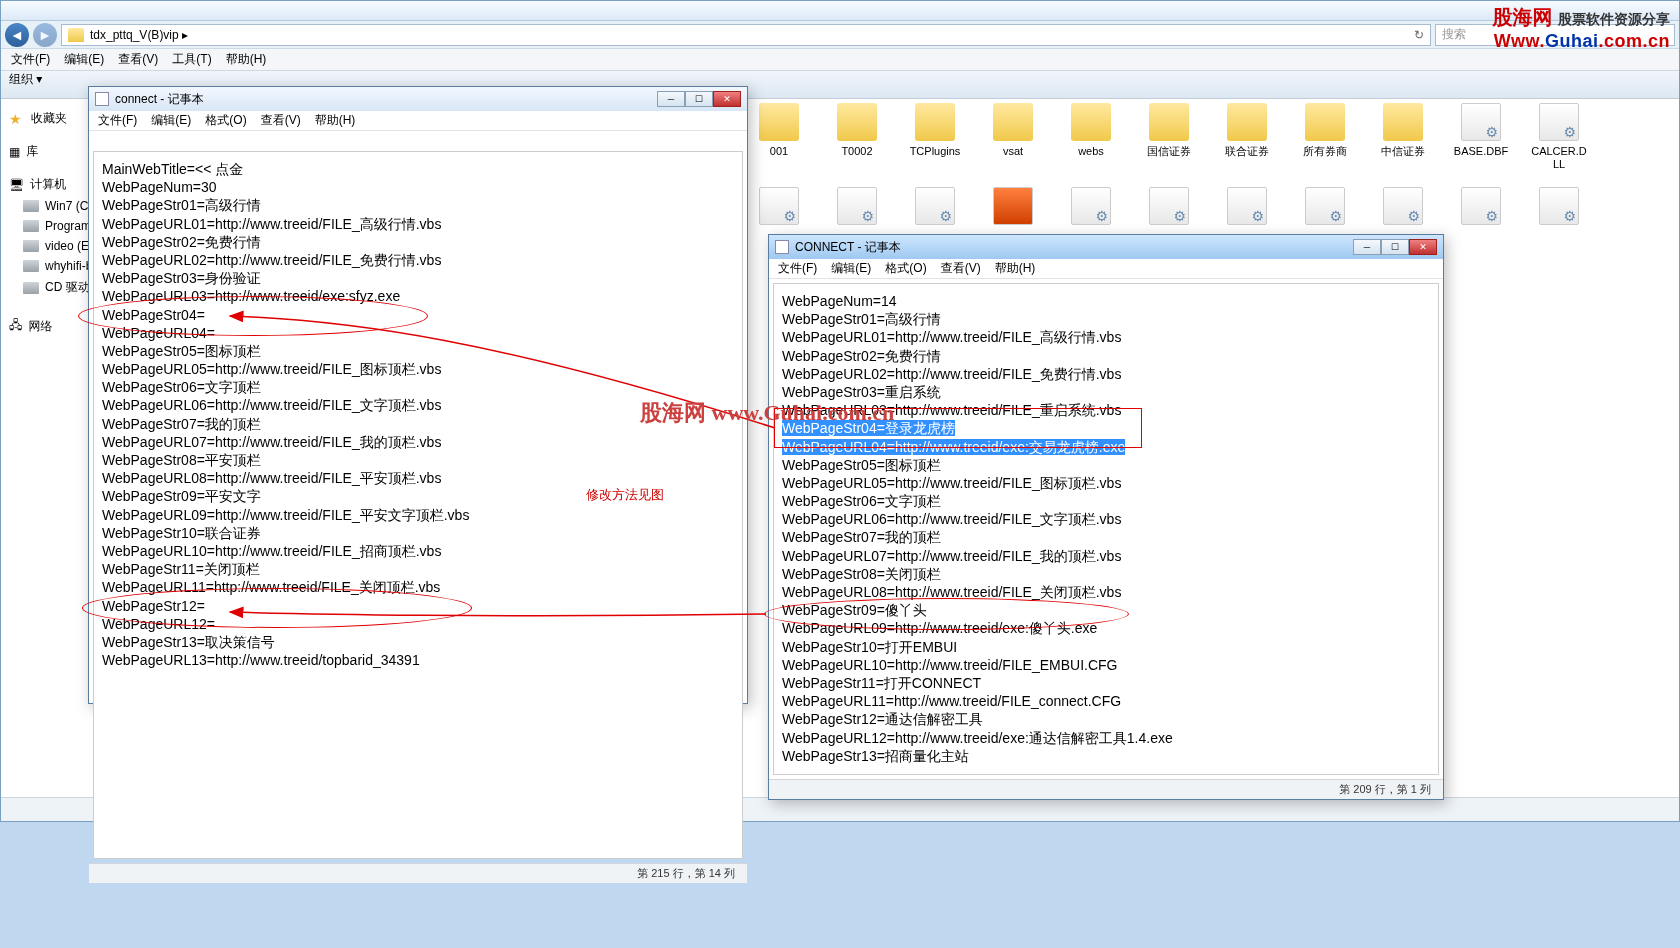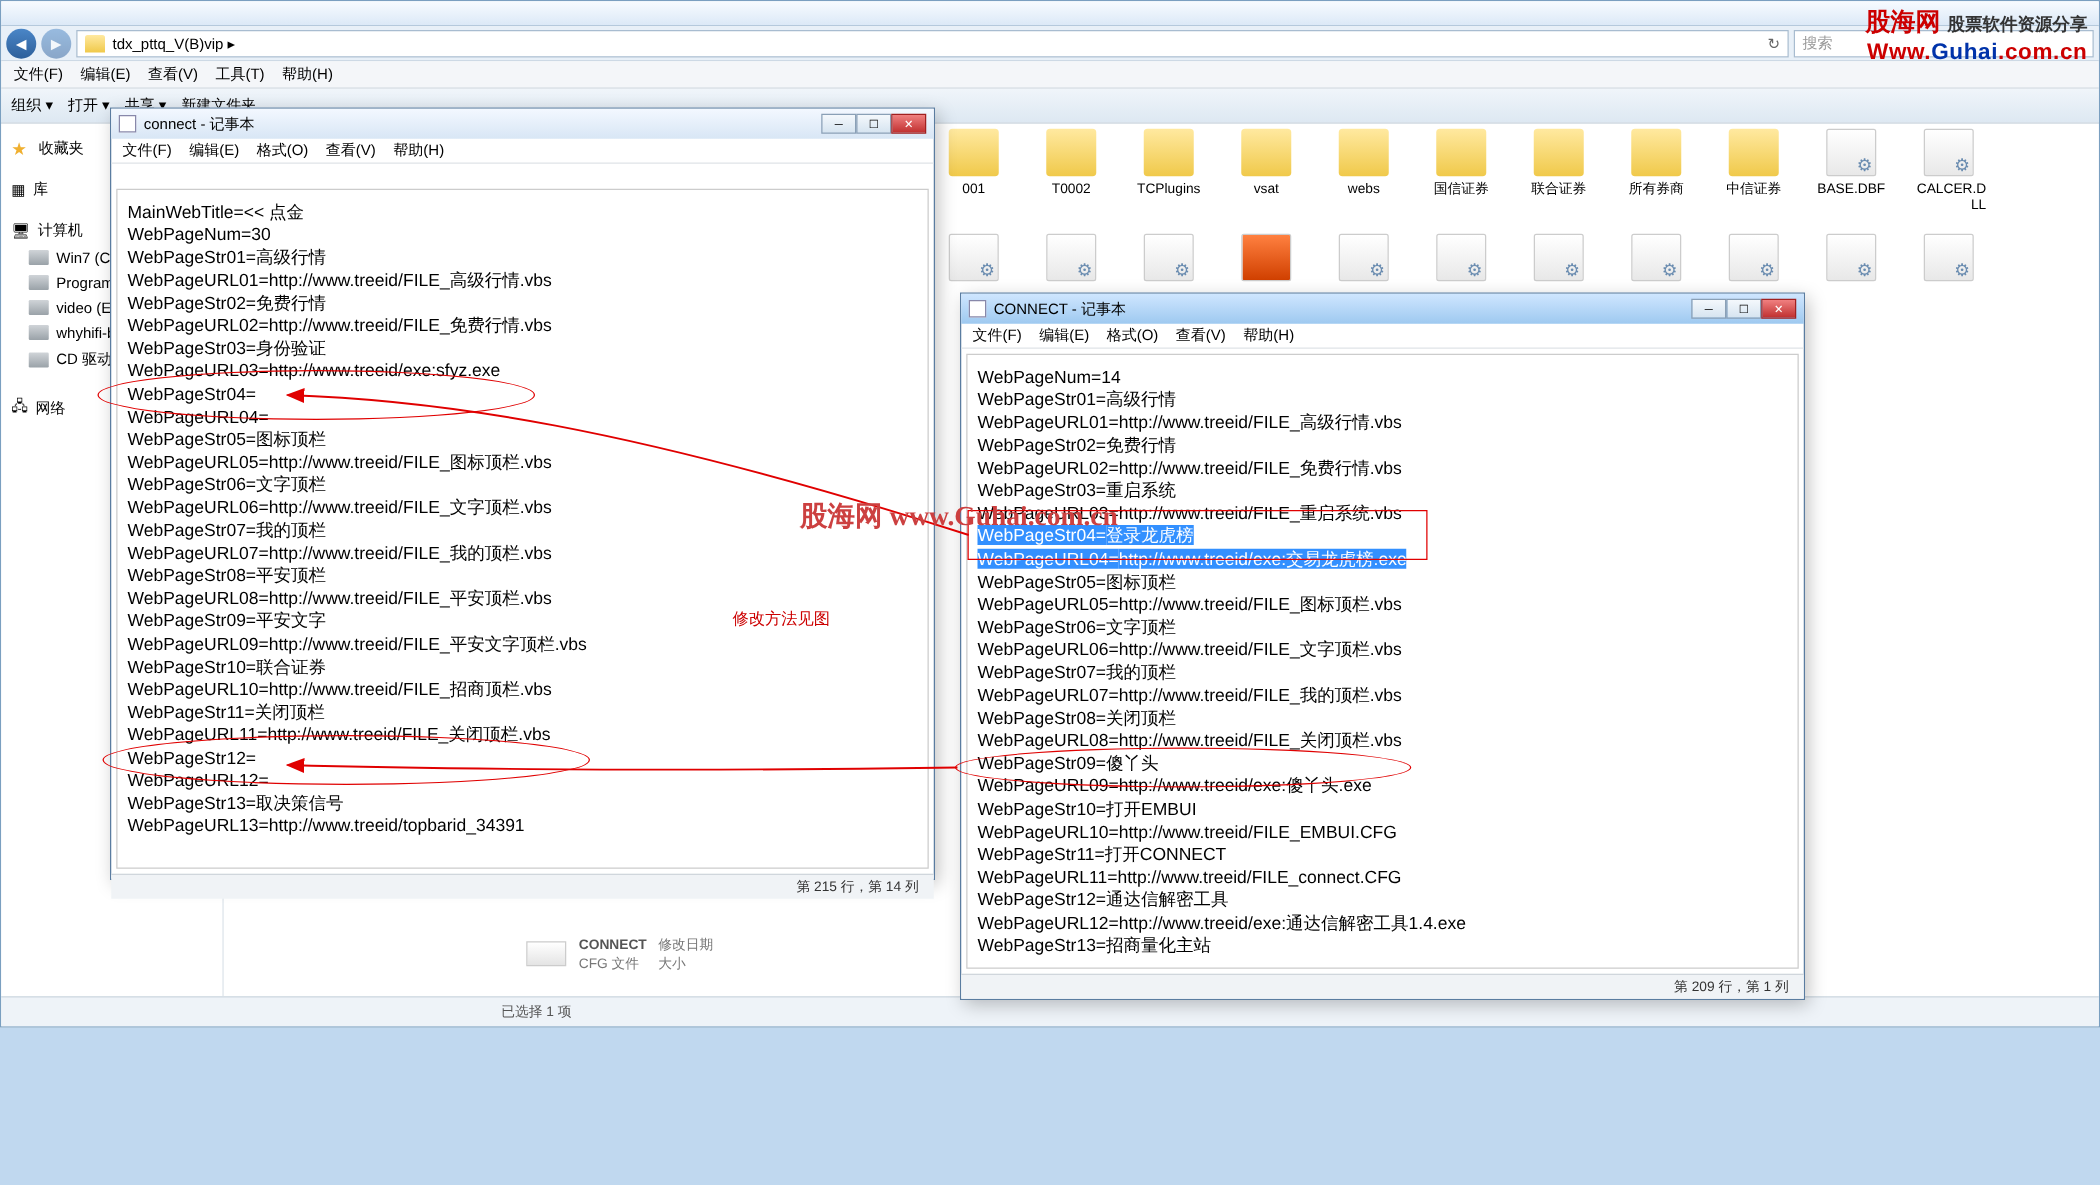--- a/index.html
+++ b/index.html
@@ -7,54 +7,54 @@
 
 .explorer { position:absolute; left:0; top:0; width:1680px; height:822px; background:#fff; border:1px solid #7a9fc0; }
 .explorer-top { height:20px; background:linear-gradient(#f7fbff,#dce9f7); border-bottom:1px solid #b5c9dc;}
 .addrbar { height:28px; background:#e8f0f8; display:flex; align-items:center; padding:2px 4px; gap:4px; border-bottom:1px solid #cdd9e5;}
 .navbtn { width:24px; height:24px; border-radius:12px; background:linear-gradient(#4a86c7,#2d5f9a); color:#fff; display:flex; align-items:center; justify-content:center; font-size:14px;}
 .addr-field { flex:1; height:22px; background:#fff; border:1px solid #a8bcd0; display:flex; align-items:center; padding:0 6px; gap:6px; }
 .folder-icon-sm { width:16px; height:14px; background:linear-gradient(#ffe9a0,#f0c94a); border-radius:2px 2px 0 0; display:inline-block;}
 .search-field { width:240px; height:22px; background:#fff; border:1px solid #a8bcd0; display:flex; align-items:center; padding:0 6px; color:#999;text-align:center;}
 .menubar { height:22px; background:#f4f6f9; display:flex; align-items:center; padding:0 4px; gap:2px; border-bottom:1px solid #d0d7e0;}
 .menubar span { padding:2px 6px; }
-.toolbar { height:28px; background:linear-gradient(#f0f5fa,#dde8f2); display:flex; align-items:center; padding:0 8px; gap:12px; border-bottom:1px solid #c0ccd8;}
+.toolbar { height:28px; background:linear-gradient(#f0f5fa,#dde8f2); display:flex; align-items:flex-start; padding:0 8px; gap:22px; border-bottom:1px solid #c0ccd8;flex-direction:column;}
 .explorer-body { display:flex; height:calc(100% - 98px - 24px); }
 .sidebar { width:178px; background:#fff; border-right:1px solid #d8e0e8; padding:8px 4px; overflow:hidden;}
 .side-item { display:flex; align-items:center; gap:6px; padding:3px 6px 3px 18px; white-space:nowrap;}
 .side-head { font-weight:normal; padding:3px 4px; display:flex; align-items:center; gap:6px;}
 .star-ic{ width:16px;height:16px; color:#f0b030; font-size:14px;}
 .drive-ic{ width:16px;height:12px; background:linear-gradient(#d0d4d8,#9aa2a8); border-radius:1px; display:inline-block;}
 .content-area { flex:1; background:#fff; position:relative; }
 .icon-grid { position:absolute; left:570px; top:4px; display:flex; gap:18px;}
 .file-ic { display:flex; flex-direction:column; align-items:center; width:60px; }
 .file-ic .fimg { width:40px; height:38px; background:linear-gradient(#ffe9a0,#f0c94a); border-radius:3px; position:relative;}
 .file-ic .fimg.file { background:linear-gradient(#fff,#e8e8e8); border:1px solid #ccc; border-radius:2px;}
 .file-ic .fimg.gear::after { content:"⚙"; position:absolute; right:2px; bottom:0; font-size:14px; color:#6a8cb0;}
-.file-ic span { font-size:11px; margin-top:4px; text-align:right; line-height:1.2; word-break:break-all;}
+.file-ic span { font-size:11px; margin-top:4px; text-align:center; line-height:1.2; word-break:break-all;}
 .icon-row2 { position:absolute; left:570px; top:88px; display:flex; gap:18px; }
 .statusbar-exp { position:absolute; bottom:0; left:0; right:0; height:24px; background:#eef3f8; border-top:1px solid #cdd7e0; display:flex; align-items:center; padding-left:190px; gap:16px; font-size:11px; color:#555;}
 .statusbar-exp .det-ic { width:32px;height:20px; background:linear-gradient(#fff,#e4e4e4); border:1px solid #ccc;}
 
 
 .notepad { position:absolute; background:#fff; border:1px solid #5a7ca0; box-shadow:3px 4px 14px rgba(0,0,0,0.25); }
 .np-title { height:24px; background:linear-gradient(#f3f8ff,#d8e6f5); display:flex; align-items:center; padding:0 6px; gap:6px; font-size:12px;}
 .np-title.active { background:linear-gradient(#cfe6ff,#9ec9f0);}
 .np-title .npic { width:14px; height:14px; background:#fff; border:1px solid #88a; display:inline-block;}
 .np-title .winbtns { margin-left:auto; display:flex; gap:0;}
 .np-title .wb { width:28px; height:16px; border:1px solid #8aa0b6; background:linear-gradient(#f4f8fc,#d6e4f0); font-size:9px; display:flex; align-items:center; justify-content:center;}
 .np-title .wb.close { background:linear-gradient(#f08080,#c03030); color:#fff; border-color:#a02020;}
 .np-menu { height:20px; display:flex; align-items:center; padding:0 4px; gap:4px; border-bottom:1px solid #e0e4e8; font-size:12px;}
 .np-menu span { padding:1px 5px;}
 .np-content { padding:8px; font-family: Tahoma, sans-serif; font-size:14px; line-height:1.3; overflow:auto; background:#fff; border:1px solid #ccc; margin:4px; position:relative;}
 .np-status { height:20px; border-top:1px solid #d0d6dc; display:flex; align-items:center; justify-content:flex-end; padding-right:12px; font-size:11px; color:#333; background:#f0f3f6;}
 .hl { background:#3390ff; color:#fff; }
 
 .np1 { left:88px; top:86px; width:660px; height:618px; }
-.np1 .np-content { height:544px;margin-top:20px; }
+.np1 .np-content { height:708px;margin-top:20px; }
 .np2 { left:768px; top:234px; width:676px; height:566px; }
 .np2 .np-title { background:linear-gradient(#cfe6ff,#9ec9f0);}
 .np2 .np-content { height:492px; }
 
 .redbox { position:absolute; border:1.5px solid #e00000; pointer-events:none; }
 .red-ellipse { position:absolute; border:1.5px solid #e00000; border-radius:50%; pointer-events:none; }
 
 .annot-text { position:absolute; color:#cc0000; font-size:13px; }
 .watermark { position:absolute; color:#cc4040; font-size:22px; font-weight:bold; font-family:"SimSun",serif; }
 .wm-logo { position:absolute; right:10px; top:4px; text-align:right; font-family:"SimHei",sans-serif; }

